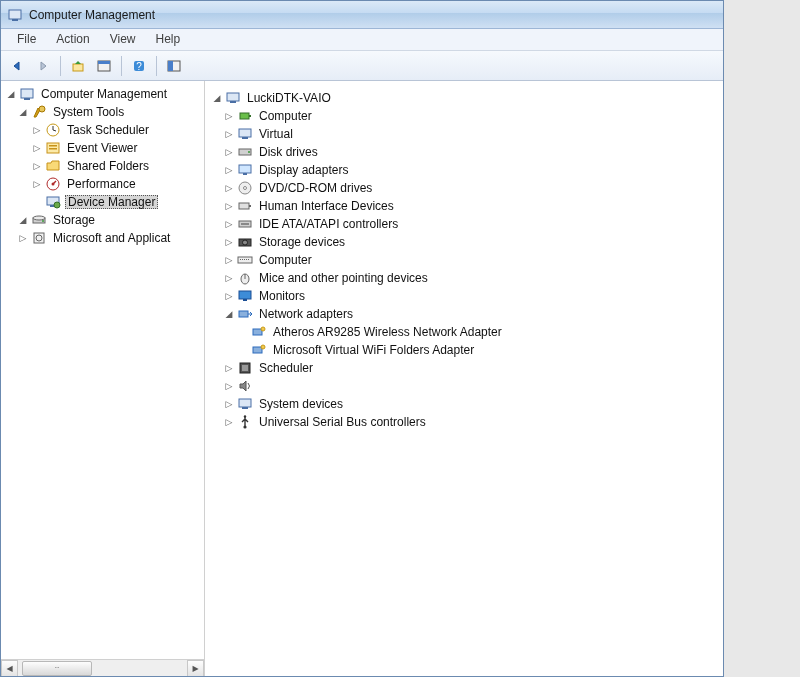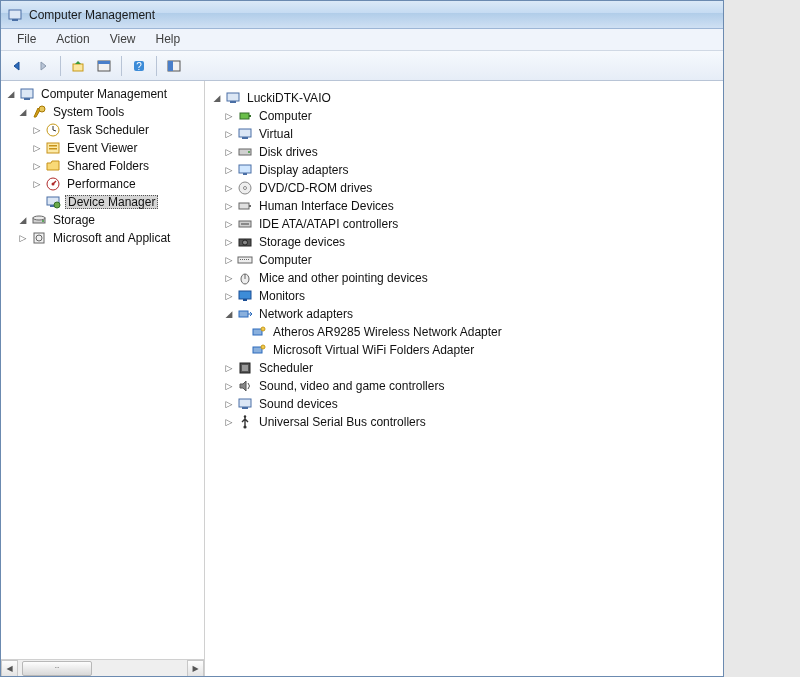--- a/index.html
+++ b/index.html
@@ -446,32 +446,31 @@
         </div>
 
         <div class="tree-row indent1">
           <span class="disclosure">▷</span>
           <span class="node-icon">
             <svg width="16" height="16">
                 <path d="M3 6 L6 6 L9 3 L9 13 L6 10 L3 10 Z" fill="#888" stroke="#555"></path>
                 <path d="M11 5 Q14 8 11 11" fill="none" stroke="#555"></path>
               </svg>
           </span>
-          <span class="label">Sound, video and game controllers</span>
         </div>
 
         <div class="tree-row indent1">
           <span class="disclosure">▷</span>
           <span class="node-icon">
             <svg width="16" height="16">
                 <rect x="2" y="3" width="12" height="8" fill="#dce7f5" stroke="#4a6fa5"></rect>
                 <rect x="5" y="11" width="6" height="2" fill="#4a6fa5"></rect>
               </svg>
           </span>
-          <span class="label">Sound devices</span>
+          <span class="label">System devices</span>
         </div>
 
         <div class="tree-row indent1">
           <span class="disclosure">▷</span>
           <span class="node-icon">
             <svg width="16" height="16">
                 <path d="M8 2 L8 13 M8 5 L5 8 M8 5 L11 8" stroke="#333" fill="none" stroke-width="1.4"></path>
                 <circle cx="8" cy="13" r="1.6" fill="#333"></circle>
                 <circle cx="8" cy="2.5" r="1.2" fill="#333"></circle>
               </svg>

